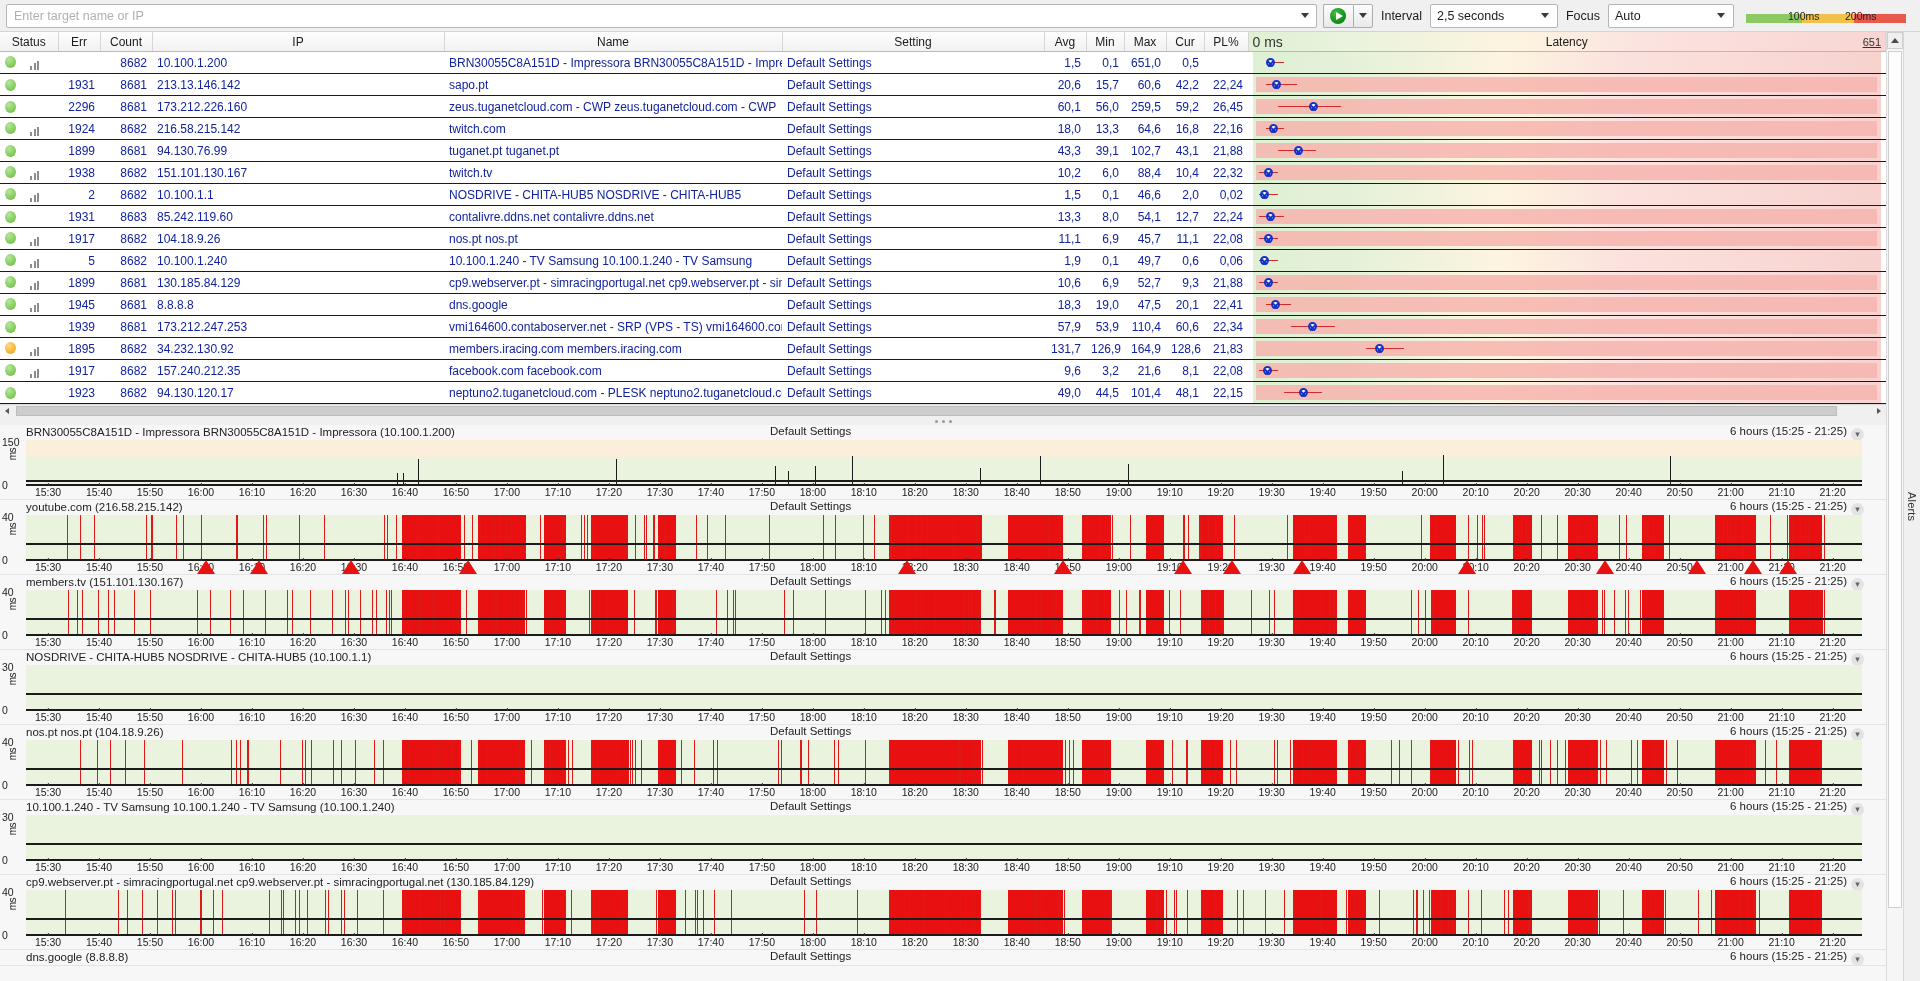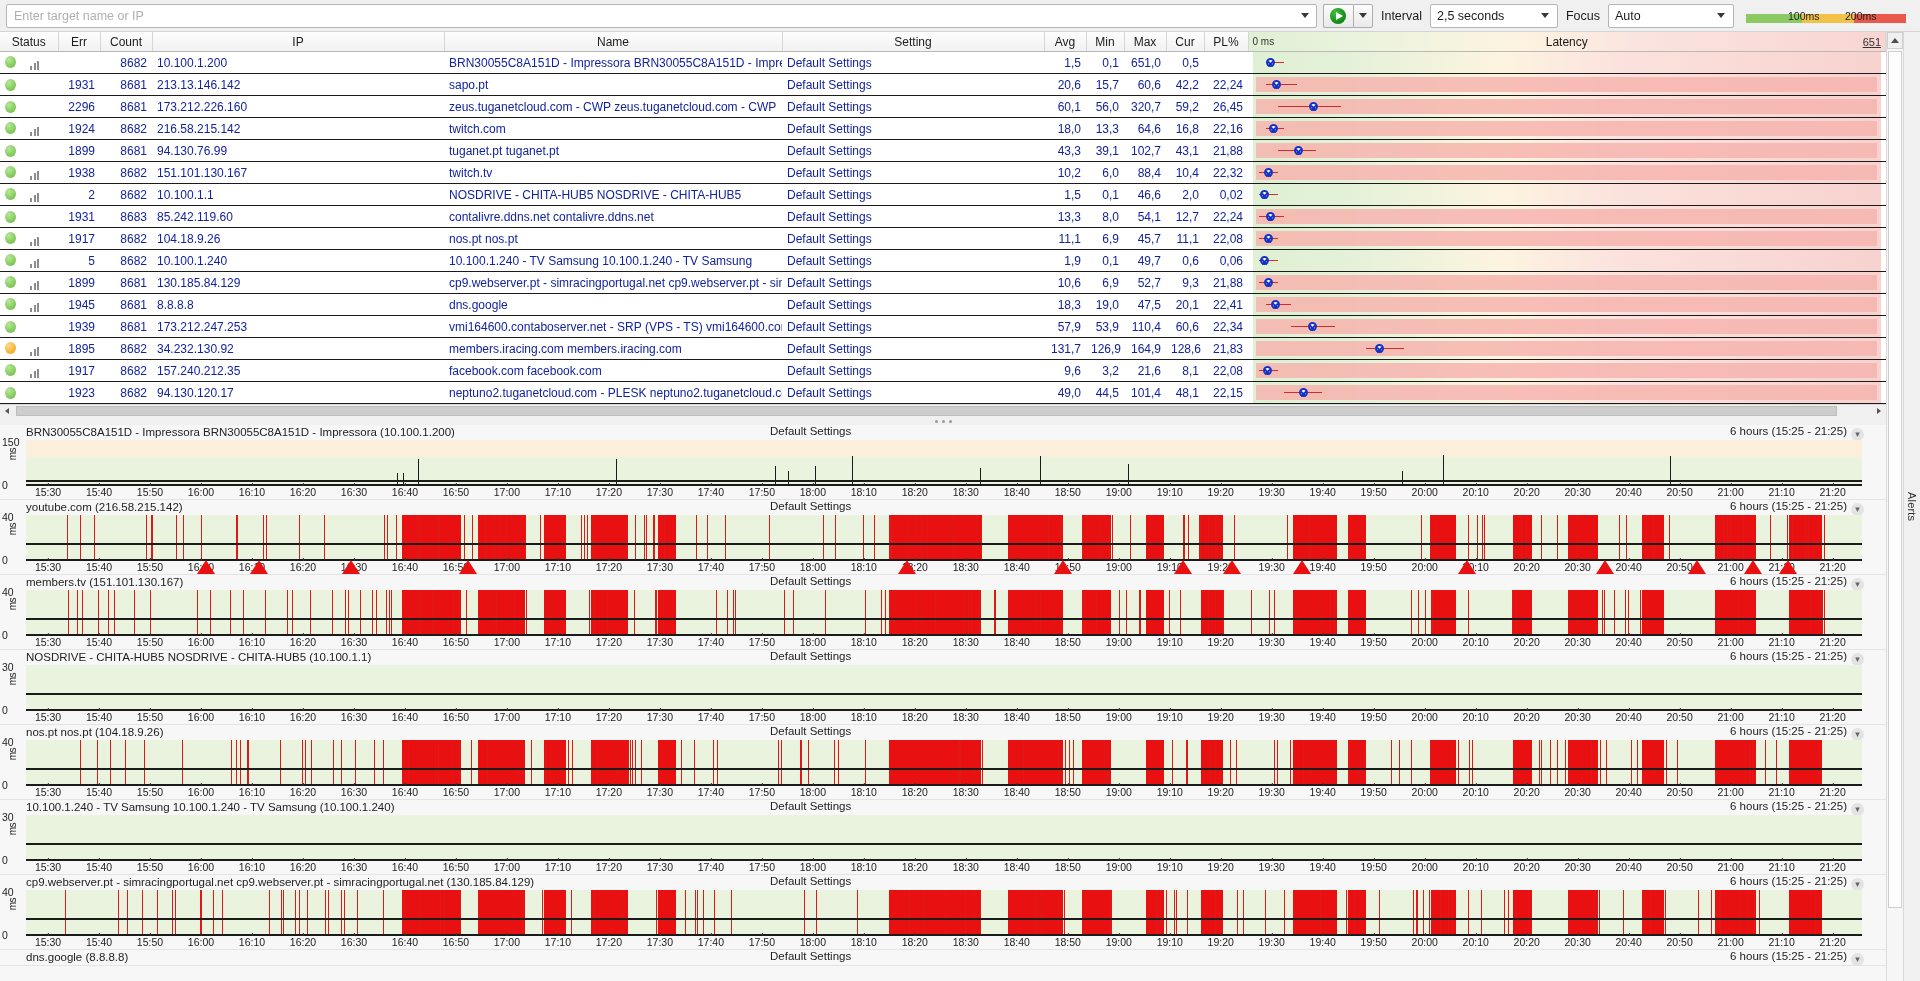--- a/index.html
+++ b/index.html
@@ -111,21 +111,21 @@
   .bars i { display:inline-block; width:2px; background:#8d8d8d; margin-right:1.5px; vertical-align:bottom;}
   .bars i:nth-child(1){height:4px;} .bars i:nth-child(2){height:7px;} .bars i:nth-child(3){height:9px;}
 
   
   th.c-lat { padding: 0 !important; border-right: 0; position: relative; background:transparent;}
   .lat-head {
     position: relative; height: 19px; width: 100%;
     background: linear-gradient(to right,#dff0d4 0%, #e9f3dd 15%, #fdf4e0 42%, #fbe3e0 62%, #f8d5d2 100%);
     display:flex; align-items:center;
   }
-  .lat-head .lh-l { position:absolute; left:4px; font-size:10px; color:#333; }
+  .lat-head .lh-l { position:absolute; left:4px; font-size:14px; color:#333; }
   .lat-head .lh-c { width:100%; text-align:center; font-size:12px; color:#1b1b1b;}
   .lat-head .lh-r { position:absolute; right:4px; font-size:11px; color:#333;text-decoration:underline; }
   td.c-lat { padding:0; position: relative; border-bottom: 1px solid #1b1b1b; }
   .lat-cell { position:relative; height:21px; width:100%; overflow:hidden;
     background: linear-gradient(to right,#dff0d4 0%, #e3f1d8 14%, #fdf4e0 40%, #fbe2de 58%, #f7d2cf 100%); }
   .lat-band { position:absolute; top:3px; height:15px; background:#f6b4ae; opacity:.85; }
   .lat-line { position:absolute; top:10px; height:1px; background:#d02c2c; }
   .lat-dot {
     position:absolute; top:6px; width:9px; height:9px; border-radius:50%;
     border:2px solid #1433c4; background:#fff;
@@ -322,21 +322,21 @@
               </tr>
               <tr>
                 <td class="c-status"><span class="dot green"></span></td>
                 <td class="c-err">2296</td>
                 <td class="c-count">8681</td>
                 <td class="c-ip">173.212.226.160</td>
                 <td class="c-name">zeus.tuganetcloud.com - CWP zeus.tuganetcloud.com - CWP</td>
                 <td class="c-setting">Default Settings</td>
                 <td class="c-avg">60,1</td>
                 <td class="c-min">56,0</td>
-                <td class="c-max">320,7</td>
+                <td class="c-max">259,5</td>
                 <td class="c-cur">59,2</td>
                 <td class="c-pl">26,45</td>
                 <td class="c-lat">
                   <div class="lat-cell">
                     <div class="lat-band" style="left:0.5%;width:99%"></div>
                     <div class="lat-line" style="left:4%;width:10%"></div>
                     <div class="lat-dot" style="left:9%"></div>
                   </div>
                 </td>
               </tr>

